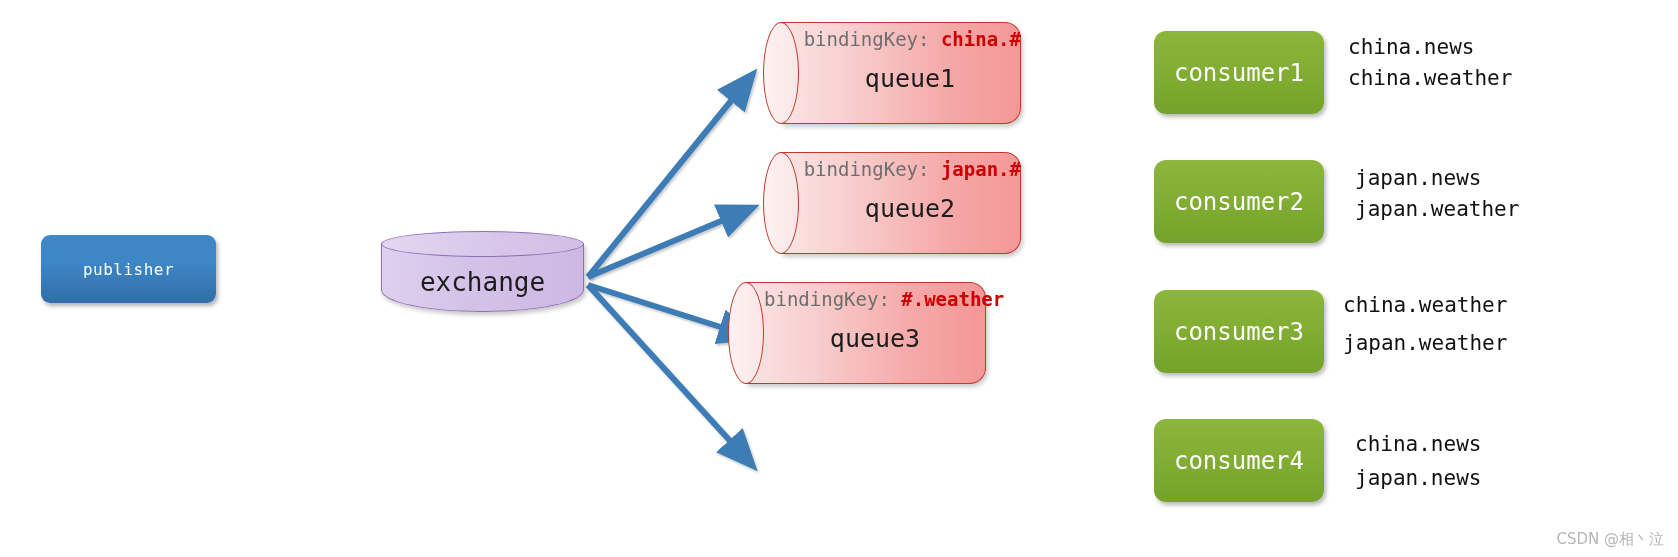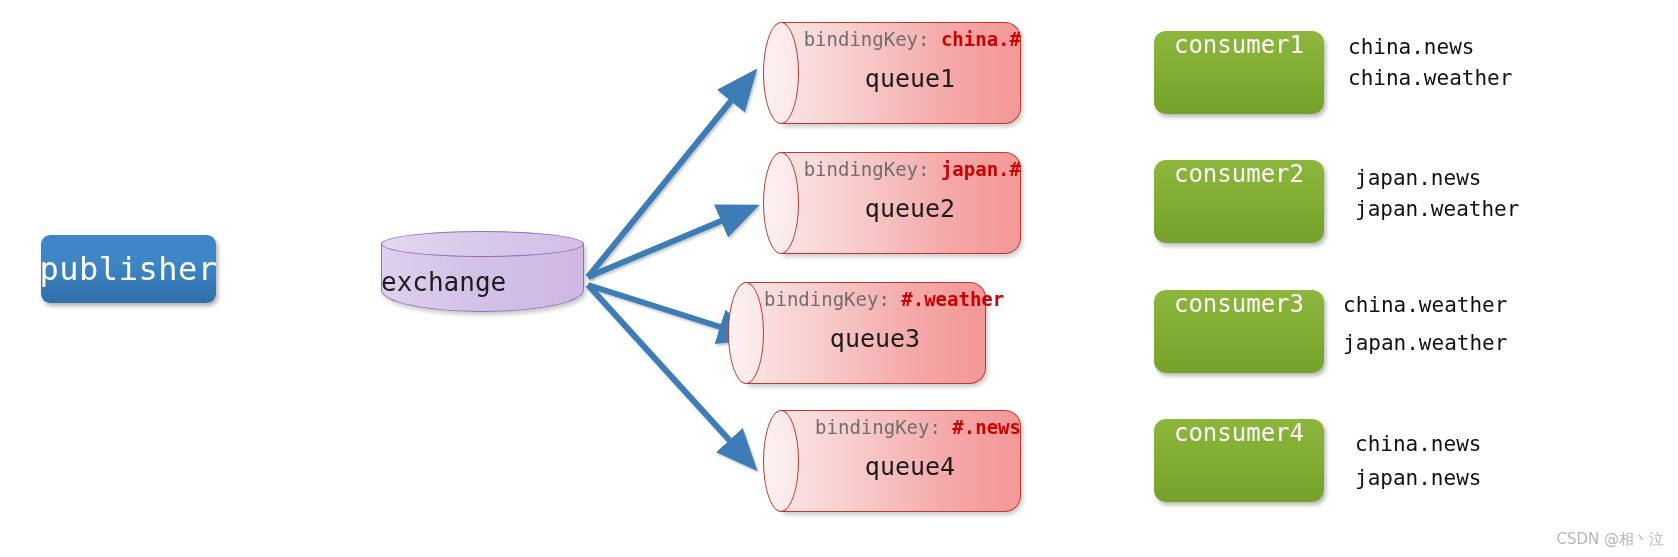--- a/index.html
+++ b/index.html
@@ -37,21 +37,21 @@
     top: 235px;
     width: 175px;
     height: 68px;
     border-radius: 9px;
     background: linear-gradient(to bottom, #3f86c6 0%, #3f86c6 40%, #2f6ea8 100%);
     box-shadow: 2px 3px 4px rgba(0,0,0,0.30);
     display: flex;
     align-items: center;
     justify-content: center;
     color: #ffffff;
-    font-size: 32px;
+    font-size: 16px;
     letter-spacing: 0.5px;
   }
 
   
   .exchange-cyl {
     position: absolute;
     left: 381px;
     top: 231px;
     width: 203px;
     height: 81px;
@@ -88,20 +88,21 @@
     width: 203px;
     text-align: center;
     font-size: 21px;
     color: #5a5a5a;
   }
   .exchange-label-main {
     position: absolute;
     left: 0;
     top: 36px;
     width: 203px;
+    text-align: center;
     font-size: 26px;
     color: #1c1c1c;
   }
 
   
   .queue-cyl {
     position: absolute;
     width: 258px;
     height: 102px;
   }
@@ -156,21 +157,21 @@
 
   
   .consumer-box {
     position: absolute;
     width: 170px;
     height: 83px;
     border-radius: 12px;
     background: linear-gradient(to bottom, #8cb63c 0%, #82ae33 45%, #74a22a 100%);
     box-shadow: 2px 3px 4px rgba(0,0,0,0.28);
     display: flex;
-    align-items: flex-start;
+    align-items: center;
     justify-content: center;
     color: #ffffff;
     font-size: 24px;
   }
 
   
   .rk-group {
     position: absolute;
     font-size: 21px;
     color: #111111;
@@ -270,29 +271,20 @@
   <div class="queue-cyl" style="left:728px; top:282px;">
     <div class="queue-body"></div>
     <div class="queue-cap"></div>
     <div class="queue-binding">
       <span>bindingKey:</span>
       <span class="bk-value">#.weather</span>
     </div>
     <div class="queue-name">queue3</div>
   </div>
 
-  <div class="queue-cyl" style="left:763px; top:410px;">
-    <div class="queue-body"></div>
-    <div class="queue-cap"></div>
-    <div class="queue-binding">
-      <span>bindingKey:</span>
-      <span class="bk-value">#.news</span>
-    </div>
-    <div class="queue-name">queue4</div>
-  </div>
 
   <div class="consumer-box" style="left:1154px; top:31px;">
     <span>consumer1</span>
   </div>
   <div class="consumer-box" style="left:1154px; top:160px;">
     <span>consumer2</span>
   </div>
   <div class="consumer-box" style="left:1154px; top:290px;">
     <span>consumer3</span>
   </div>

